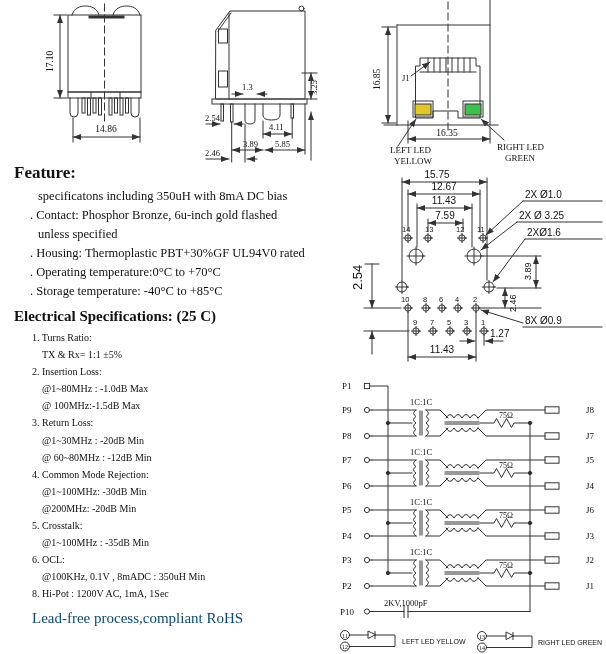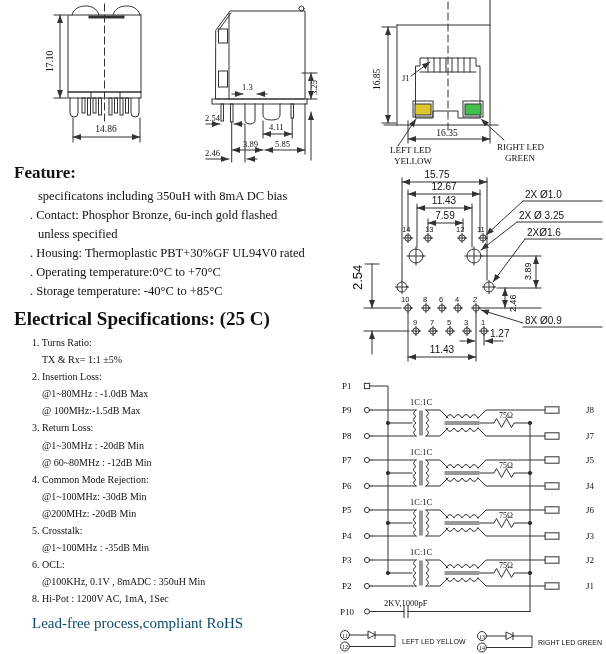--- a/index.html
+++ b/index.html
@@ -7,21 +7,21 @@
         font-family:"Liberation Serif",serif;color:#111;}
   .abs{position:absolute;}
   svg{position:absolute;overflow:visible;}
   .s{stroke:#333;stroke-width:1;fill:none;stroke-linecap:square;}
   .t{fill:#111;stroke:none;stroke-width:0;}
   .f-ser{font-family:"Liberation Serif",serif;}
   .f-san{font-family:"Liberation Sans",sans-serif;}
   
   .textcol{position:absolute;left:12px;top:163px;width:332px;}
   .h-feature{font-size:17px;font-weight:bold;margin:0 0 4px 2px;}
-  .h-elec{font-size:19px;font-weight:bold;margin:7px 0 4px 2px;}
+  .h-elec{font-size:15px;font-weight:bold;margin:7px 0 4px 2px;}
   .feat-line{font-size:12.5px;line-height:19px;padding-left:18px;}
   .feat-cont{padding-left:26px;}
   .spec-line{font-size:10px;line-height:17.1px;}
   .spec-n{padding-left:20px;}
   .spec-d{padding-left:30px;}
   .rohs{font-size:15px;margin-top:7px;padding-left:20px;}
 </style>
 </head>
 <body>
 

